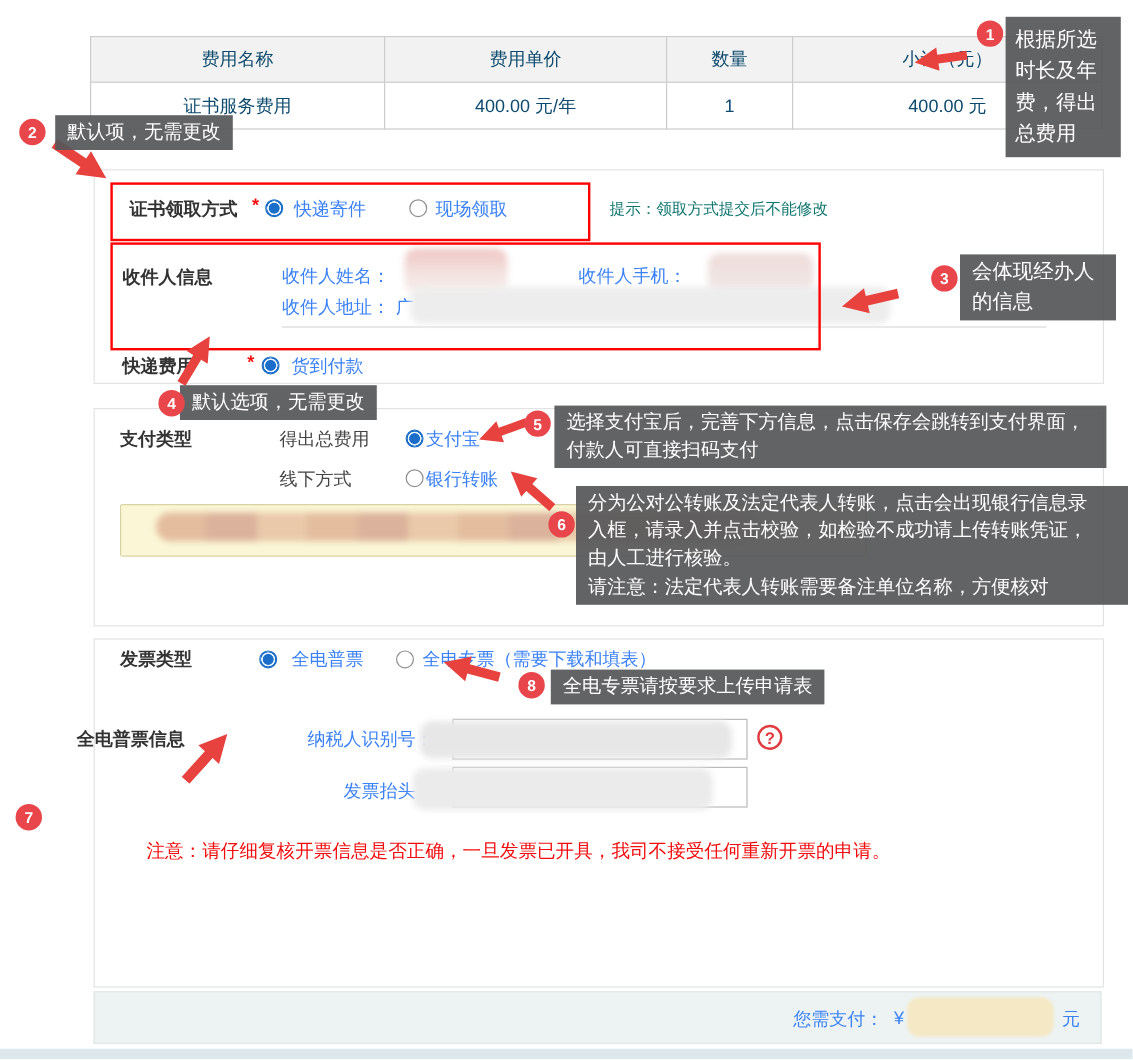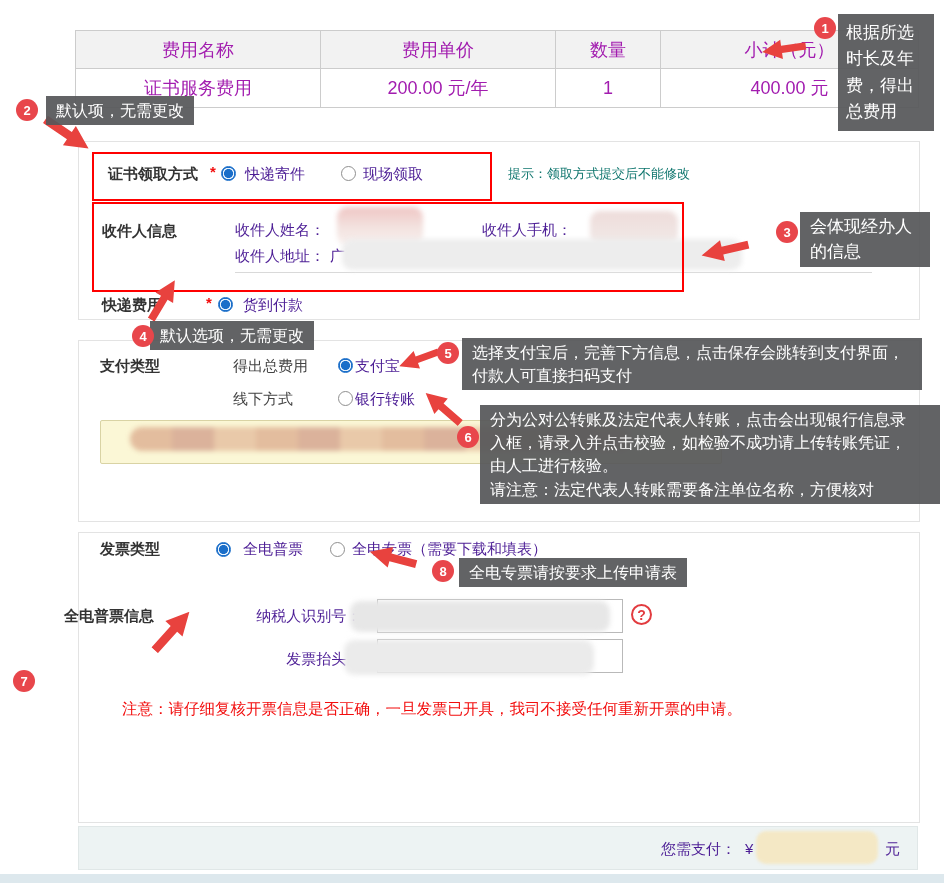--- a/index.html
+++ b/index.html
@@ -1,40 +1,40 @@
 <!DOCTYPE html>
 <html><head>
 <meta charset="utf-8">
 <style>
   html,body{margin:0;padding:0;background:#fff;}
   body{font-family:"Liberation Sans","DejaVu Sans",sans-serif;}
   #page{position:relative;width:944px;height:883px;background:#fff;overflow:hidden;}
   .a{position:absolute;}
   .panel{position:absolute;background:#fff;border:1px solid #e3e3e3;}
   .lb{font-weight:bold;font-size:15px;color:#333;}
-  .tx{font-size:15px;color:#4c1d95;}
+  .tx{font-size:15px;color:#3b82f6;}
   .gy{font-size:15px;color:#444;}
   .redtx{font-size:13px;color:#0f766e;}
   .ast{color:#f20d0d;font-size:15px;font-weight:bold;}
   .redbox{position:absolute;border:2px solid #ff0000;}
   .radio{display:inline-block;width:15px;height:15px;border-radius:50%;
          border:1px solid #8f8f8f;background:#fff;box-sizing:border-box;cursor:pointer;}
   .radio.sel{border:1px solid #1a6ec9;
     background:radial-gradient(circle,#1a6ec9 0 4.2px,#e8f2fc 4.8px 5.6px,#1a6ec9 6px 7.5px);}
   .callout{position:absolute;background:rgba(86,87,89,0.93);color:#fff;border-radius:0;
     font-size:16px;line-height:1.45;padding:3px 10px;white-space:pre-line;z-index:30;}
   .nowrap{white-space:nowrap;}
   .num{position:absolute;width:22px;height:22px;border-radius:50%;background:#e8464b;color:#fff;
     font-size:13px;font-weight:bold;display:flex;align-items:center;justify-content:center;z-index:31;}
   .arrow{position:absolute;z-index:29;}
   .arrow polygon{fill:#e8423e;}
   .blur{position:absolute;filter:blur(2.5px);border-radius:10px;z-index:5;}
   .inp{position:absolute;background:#fff;border:1px solid #b9b9b9;box-sizing:border-box;}
   table.fee{position:absolute;left:75px;top:30px;border-collapse:collapse;table-layout:fixed;}
-  table.fee th,table.fee td{border:1px solid #cccccc;text-align:center;font-size:18px;color:#a21caf;font-weight:400;}
+  table.fee th,table.fee td{border:1px solid #cccccc;text-align:center;font-size:15px;color:#0c4a6e;font-weight:400;}
   table.fee th{background:#f2f2f2;height:35px;}
   table.fee td{height:36px;background:#fff;}
   .helpicon{position:absolute;width:21px;height:21px;border-radius:50%;border:2px solid #e23b3f;
     color:#e23b3f;font-weight:bold;font-size:14px;display:flex;align-items:center;justify-content:center;
     box-sizing:border-box;cursor:pointer;background:#fff;}
   .yellowbox{position:absolute;background:#fbf7d6;border:1px solid #d9d3a4;border-radius:2px;}
   .footerbar{position:absolute;background:#edf3f3;border:1px solid #e0e7e7;box-sizing:border-box;}
   .strip{position:absolute;left:0;top:874px;width:944px;height:9px;background:#dde8ed;}
   .uline{position:absolute;height:1px;background:#d9d9d9;}
 </style>
@@ -52,21 +52,21 @@
       </colgroup>
     <tbody>
         <tr>
       <th>费用名称</th>
       <th>费用单价</th>
       <th>数量</th>
       <th>小计（元）</th>
     </tr>
     <tr>
       <td>证书服务费用</td>
-      <td>200.00 元/年</td>
+      <td>400.00 元/年</td>
       <td>1</td>
       <td>400.00 元</td>
     </tr>
   </tbody>
     </table>
 
   <div class="panel" style="left:78px;top:141px;width:840px;height:177px;"></div>
 
   <div class="redbox" style="left:92px;top:152px;width:396px;height:45px;z-index:6;"></div>
   <span class="a lb" style="left:108px;top:165px;">证书领取方式</span>

